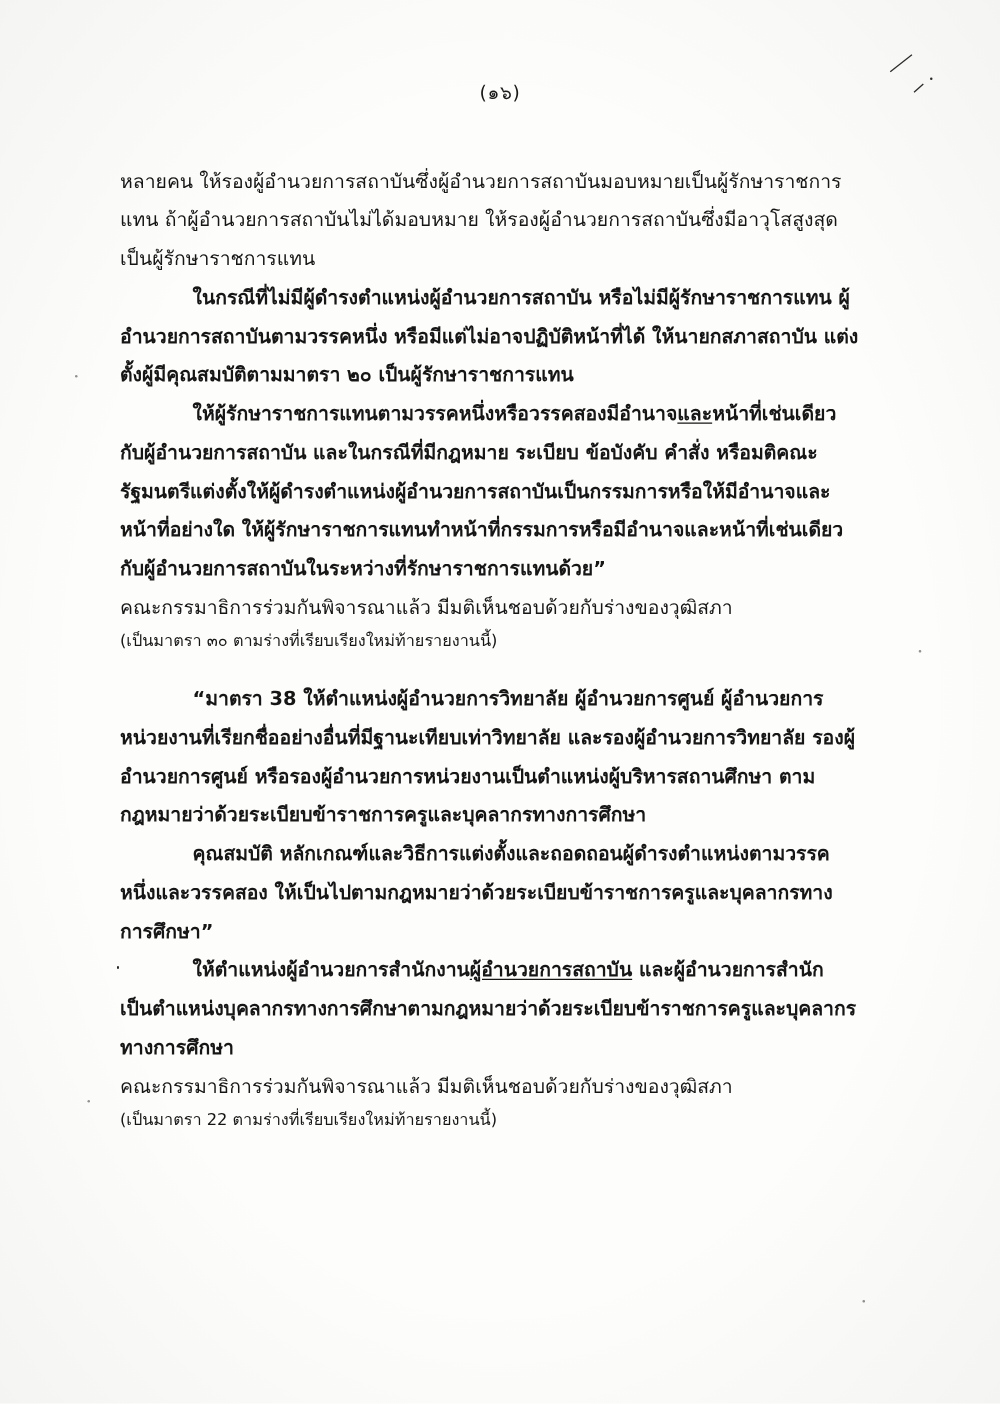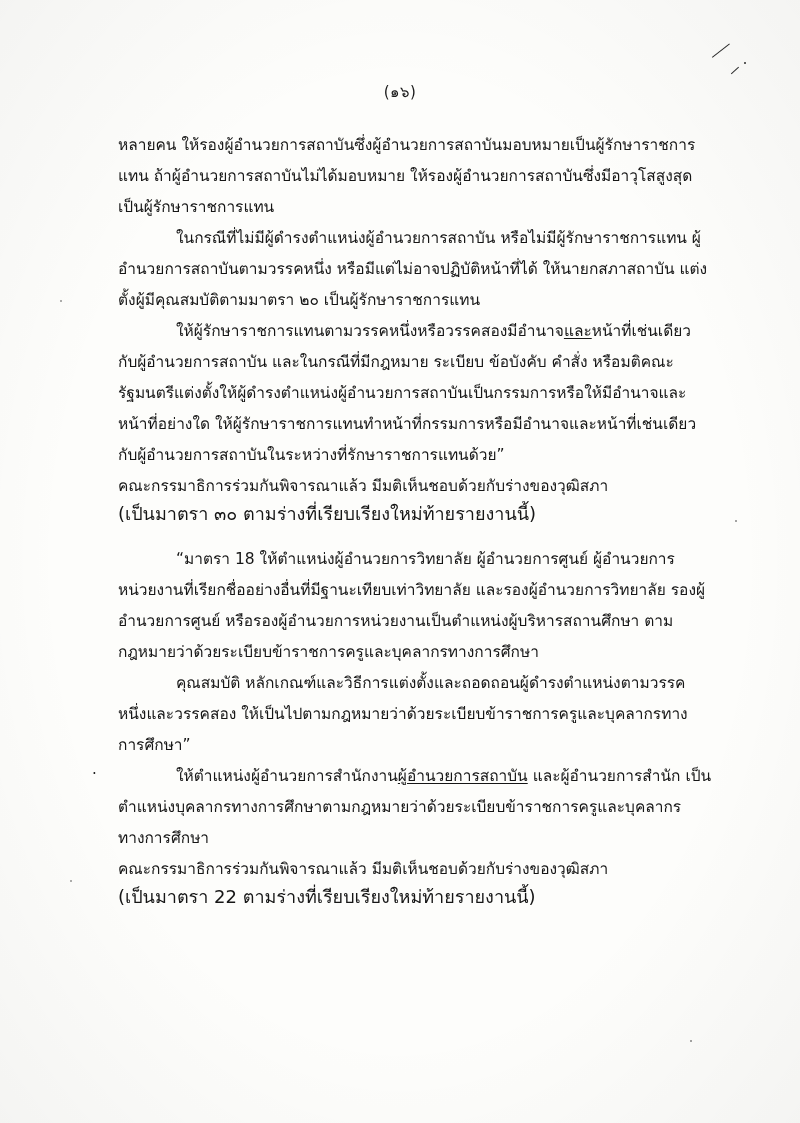--- a/index.html
+++ b/index.html
@@ -26,54 +26,55 @@
   .page::before {
     content: "";
     position: absolute;
     inset: 0;
     background:
       radial-gradient(ellipse at 50% 50%, rgba(0,0,0,0) 60%, rgba(0,0,0,0.035) 100%);
     pointer-events: none;
   }
   .page-number {
     position: absolute;
-    top: 80px;
+    top: 62px;
     left: 0;
     width: 800px;
     text-align: center;
     font-size: 15px;
     letter-spacing: 0.5px;
     color: #1a1a1a;
   }
   .content {
     position: absolute;
     top: 130px;
-    left: 118px;
+    left: 96px;
     width: 594px;
     font-size: 15.5px;
     line-height: 31px;
     color: #161616;
     text-align: left;
   }
   p {
     margin: 0 0 0 0;
   }
   .para {
     margin-bottom: 0px;
   }
   .indent {
     text-indent: 58px;
+    font-weight: bold;
   }
   .u {
     text-decoration: underline;
     text-underline-offset: 2px;
     text-align: center;
   }
   .small-note {
-    font-size: 18px;
+    font-size: 13px;
     line-height: 28px;
     margin-top: -2px;
   }
   .gap {
     height: 16px;
   }
   .heading-ul {
     text-underline-offset: 2px;
   }
   .dot-mark {
@@ -126,21 +127,21 @@
 
     <p class="para indent"><span>ให้ผู้รักษาราชการแทนตามวรรคหนึ่งหรือวรรคสองมีอำนาจ</span><span class="u">และ</span><span>หน้าที่เช่นเดียว กับผู้อำนวยการสถาบัน และในกรณีที่มีกฎหมาย ระเบียบ ข้อบังคับ คำสั่ง หรือมติคณะ รัฐมนตรีแต่งตั้งให้ผู้ดำรงตำแหน่งผู้อำนวยการสถาบันเป็นกรรมการหรือให้มีอำนาจและ หน้าที่อย่างใด ให้ผู้รักษาราชการแทนทำหน้าที่กรรมการหรือมีอำนาจและหน้าที่เช่นเดียว กับผู้อำนวยการสถาบันในระหว่างที่รักษาราชการแทนด้วย”</span></p>
 
     <p class="para"><span class="heading-ul">คณะกรรมาธิการร่วมกันพิจารณาแล้ว</span><span> มีมติเห็นชอบด้วยกับร่างของวุฒิสภา</span></p>
 
     <p class="para small-note">(เป็นมาตรา ๓๐ ตามร่างที่เรียบเรียงใหม่ท้ายรายงานนี้)</p>
 
     <div class="gap"></div>
 
 
-    <p class="para indent">“มาตรา 18  ให้ตำแหน่งผู้อำนวยการวิทยาลัย ผู้อำนวยการศูนย์ ผู้อำนวยการ หน่วยงานที่เรียกชื่ออย่างอื่นที่มีฐานะเทียบเท่าวิทยาลัย และรองผู้อำนวยการวิทยาลัย รองผู้อำนวยการศูนย์ หรือรองผู้อำนวยการหน่วยงานเป็นตำแหน่งผู้บริหารสถานศึกษา ตามกฎหมายว่าด้วยระเบียบข้าราชการครูและบุคลากรทางการศึกษา</p>
+    <p class="para indent">“มาตรา 38  ให้ตำแหน่งผู้อำนวยการวิทยาลัย ผู้อำนวยการศูนย์ ผู้อำนวยการ หน่วยงานที่เรียกชื่ออย่างอื่นที่มีฐานะเทียบเท่าวิทยาลัย และรองผู้อำนวยการวิทยาลัย รองผู้อำนวยการศูนย์ หรือรองผู้อำนวยการหน่วยงานเป็นตำแหน่งผู้บริหารสถานศึกษา ตามกฎหมายว่าด้วยระเบียบข้าราชการครูและบุคลากรทางการศึกษา</p>
 
     <p class="para indent">คุณสมบัติ หลักเกณฑ์และวิธีการแต่งตั้งและถอดถอนผู้ดำรงตำแหน่งตามวรรค หนึ่งและวรรคสอง ให้เป็นไปตามกฎหมายว่าด้วยระเบียบข้าราชการครูและบุคลากรทาง การศึกษา”</p>
 
     <p class="para indent"><span>ให้ตำแหน่งผู้อำนวยการสำนักงาน</span><span class="u">ผู้อำนวยการสถาบัน</span><span> และผู้อำนวยการสำนัก เป็นตำแหน่งบุคลากรทางการศึกษาตามกฎหมายว่าด้วยระเบียบข้าราชการครูและบุคลากร ทางการศึกษา</span></p>
 
     <p class="para"><span class="heading-ul">คณะกรรมาธิการร่วมกันพิจารณาแล้ว</span><span> มีมติเห็นชอบด้วยกับร่างของวุฒิสภา</span></p>
 
     <p class="para small-note">(เป็นมาตรา 22 ตามร่างที่เรียบเรียงใหม่ท้ายรายงานนี้)</p>
 
   </div>

